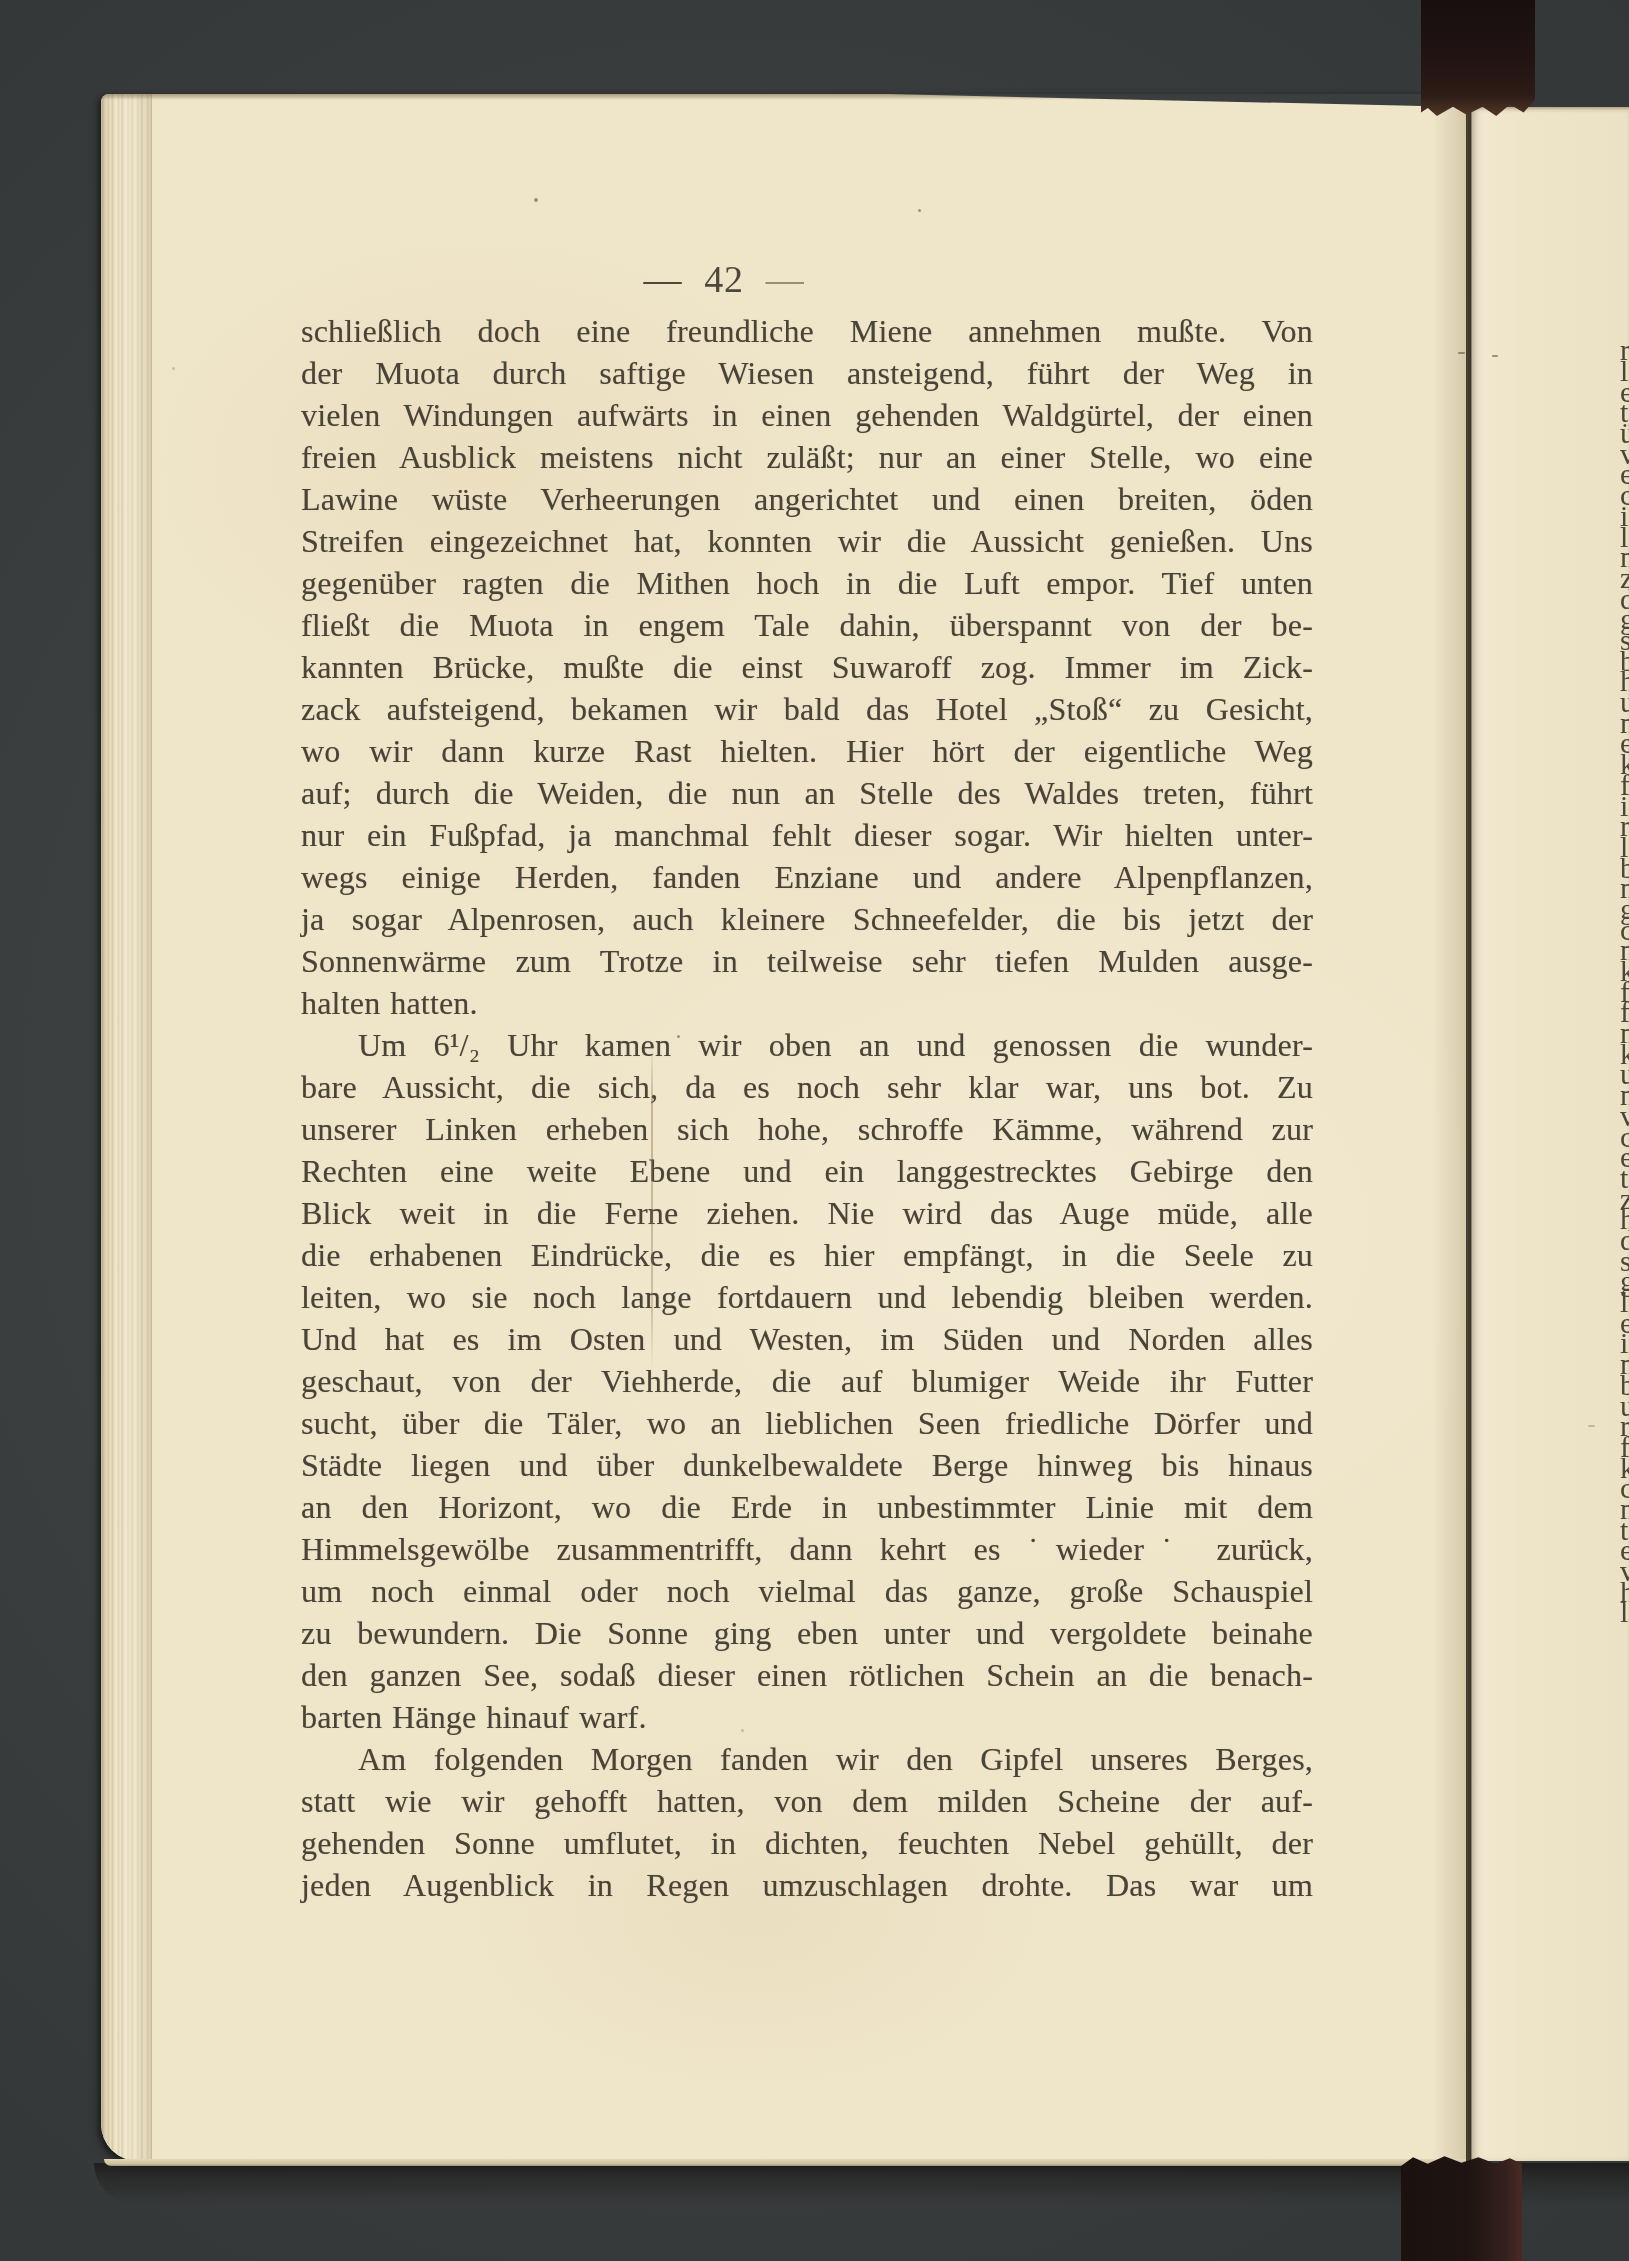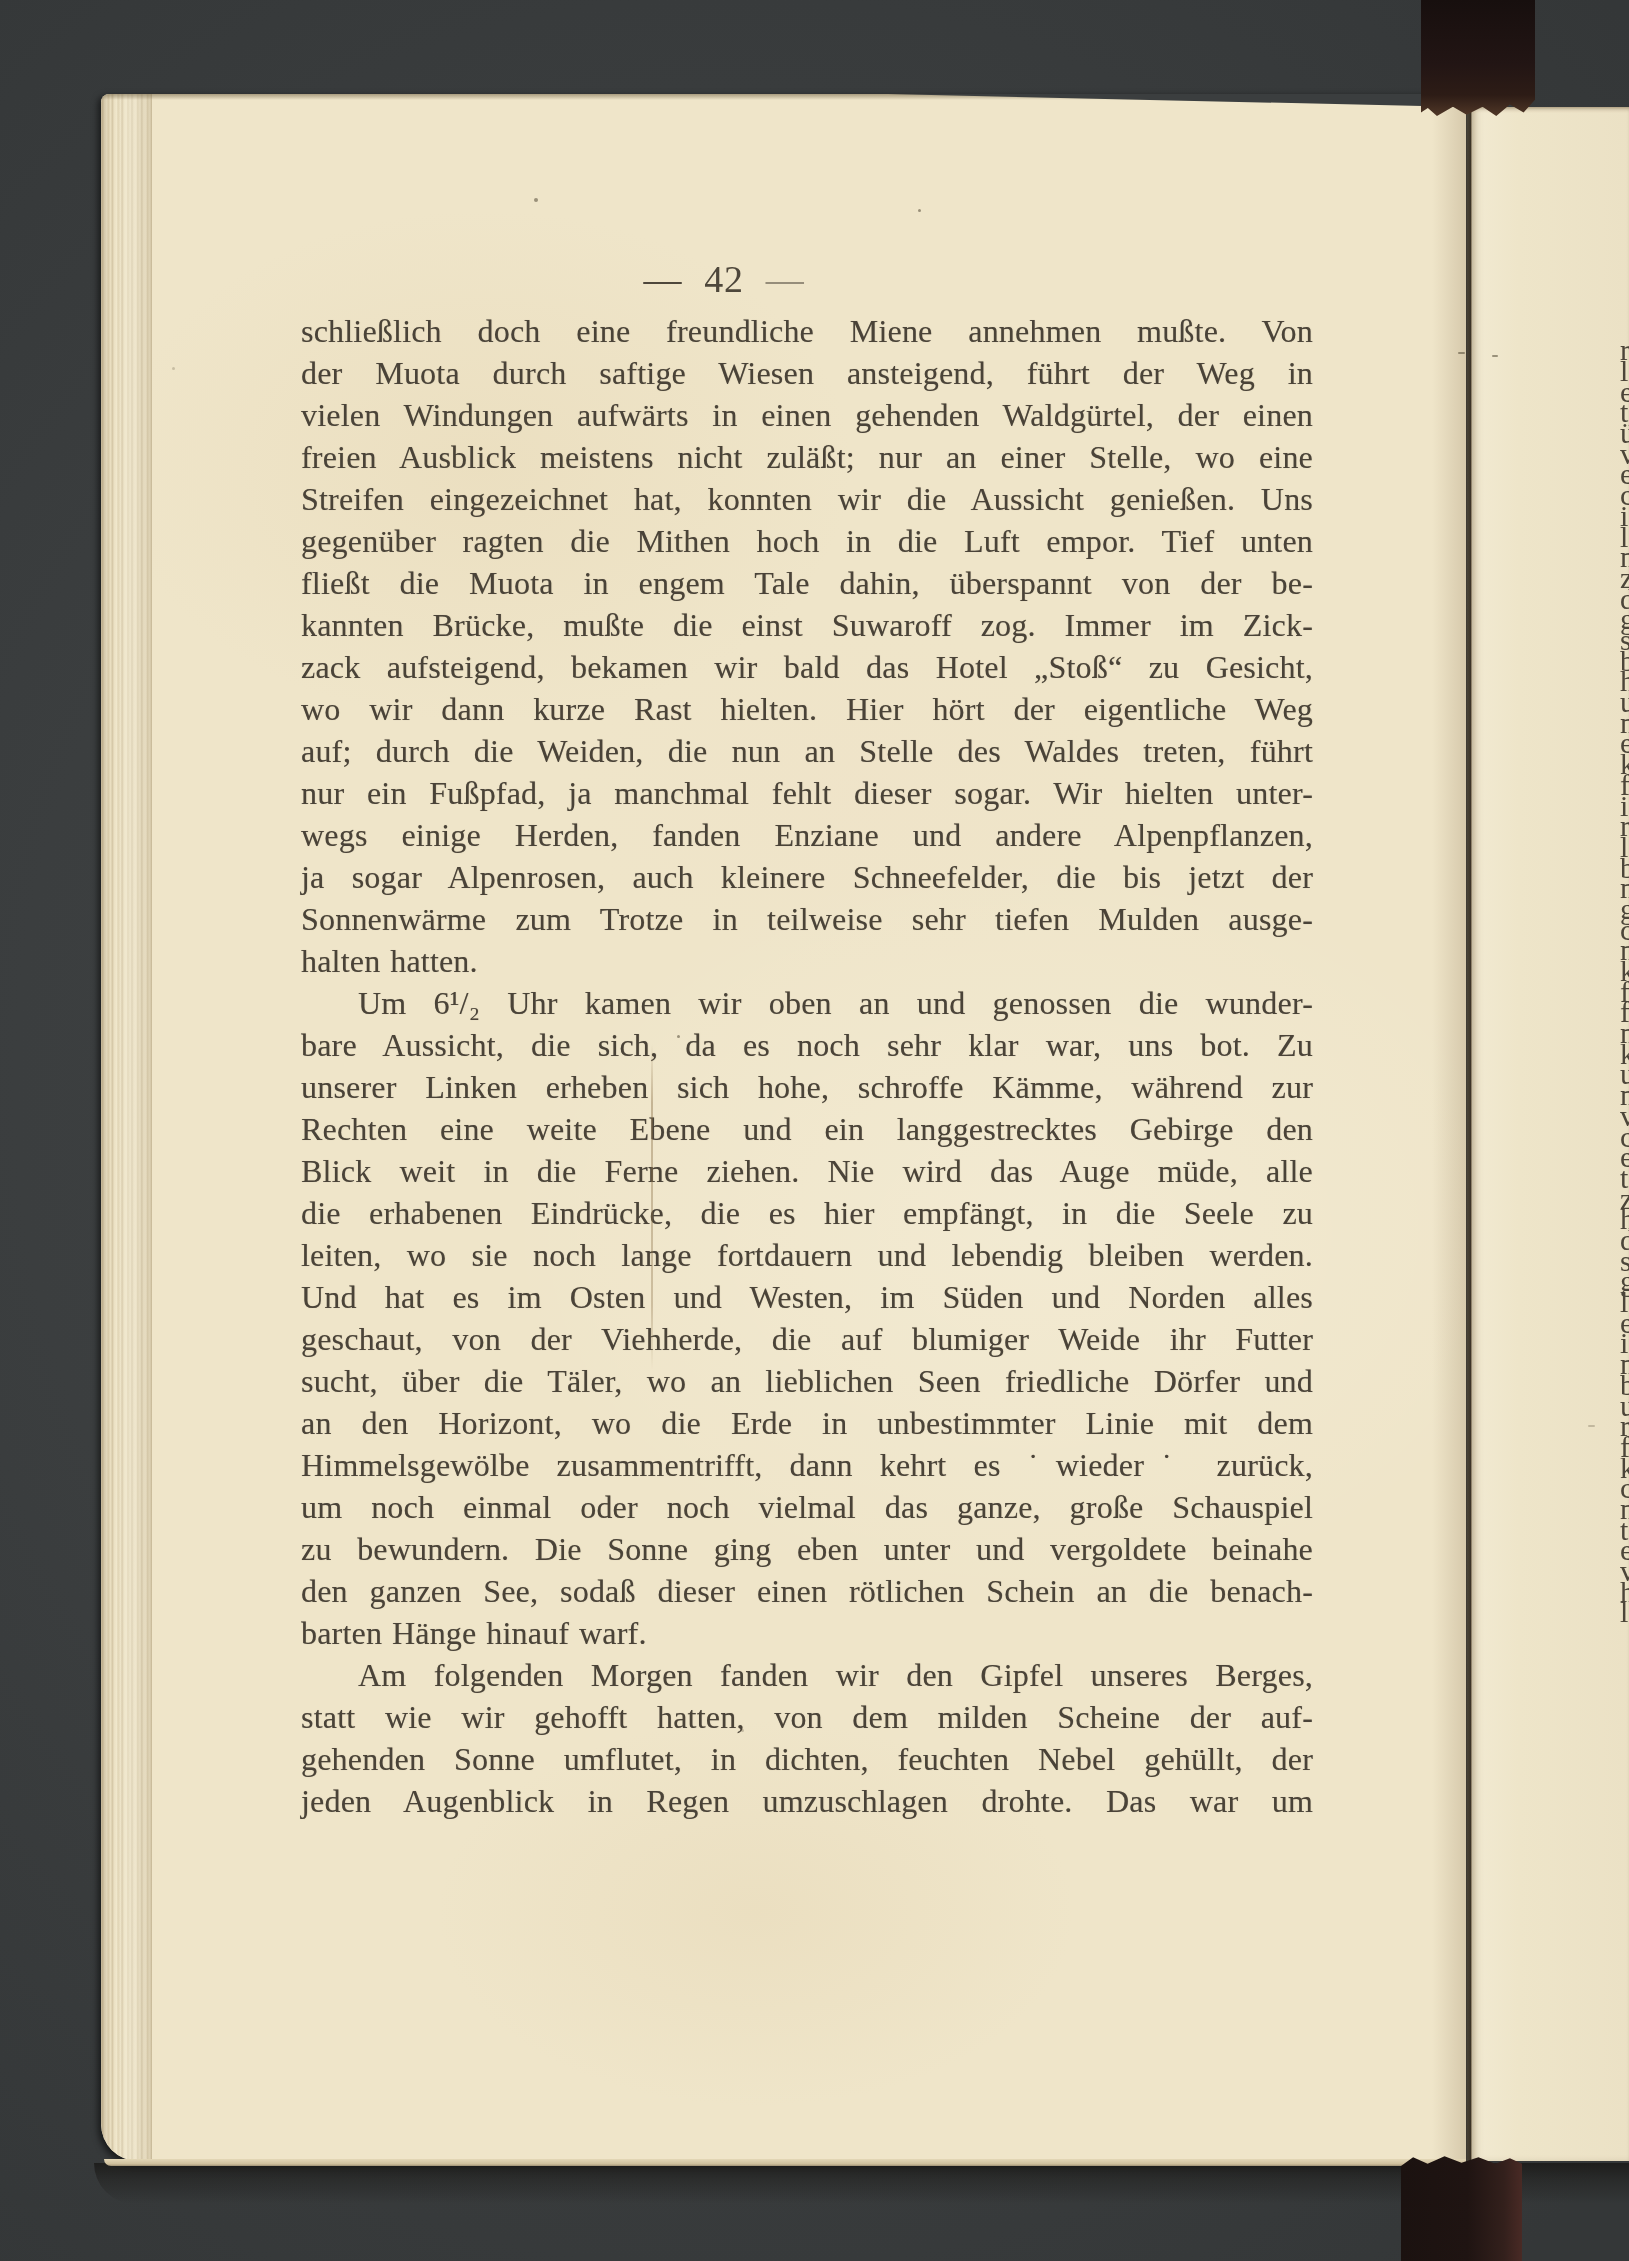--- a/index.html
+++ b/index.html
@@ -98,20 +98,21 @@
 
   <div class="page-header">
     <span class="dash-l">—</span><span class="num">42</span><span class="dash-r">—</span>
   </div>
 
   <div class="text-block">
     <div class="tl">schließlich doch eine freundliche Miene annehmen mußte.  Von</div>
     <div class="tl">der Muota durch saftige Wiesen ansteigend, führt der Weg in</div>
     <div class="tl">vielen Windungen aufwärts in einen gehenden Waldgürtel, der einen</div>
     <div class="tl">freien Ausblick meistens nicht zuläßt; nur an einer Stelle, wo eine</div>
+    <div class="tl">Lawine wüste Verheerungen angerichtet und einen breiten, öden</div>
     <div class="tl">Streifen eingezeichnet hat, konnten wir die Aussicht genießen.  Uns</div>
     <div class="tl">gegenüber ragten die Mithen hoch in die Luft empor.  Tief unten</div>
     <div class="tl">fließt die Muota in engem Tale dahin, überspannt von der be-</div>
     <div class="tl">kannten Brücke, mußte die einst Suwaroff zog.  Immer im Zick-</div>
     <div class="tl">zack aufsteigend, bekamen wir bald das Hotel „Stoß“ zu Gesicht,</div>
     <div class="tl">wo wir dann kurze Rast hielten.  Hier hört der eigentliche Weg</div>
     <div class="tl">auf; durch die Weiden, die nun an Stelle des Waldes treten, führt</div>
     <div class="tl">nur ein Fußpfad, ja manchmal fehlt dieser sogar.  Wir hielten unter-</div>
     <div class="tl">wegs einige Herden, fanden Enziane und andere Alpenpflanzen,</div>
     <div class="tl">ja sogar Alpenrosen, auch kleinere Schneefelder, die bis jetzt der</div>
@@ -120,20 +121,21 @@
     <div class="tl indent">Um 6¹/₂ Uhr kamen wir oben an und genossen die wunder-</div>
     <div class="tl">bare Aussicht, die sich, da es noch sehr klar war, uns bot.  Zu</div>
     <div class="tl">unserer Linken erheben sich hohe, schroffe Kämme, während zur</div>
     <div class="tl">Rechten eine weite Ebene und ein langgestrecktes Gebirge den</div>
     <div class="tl">Blick weit in die Ferne ziehen.  Nie wird das Auge müde, alle</div>
     <div class="tl">die erhabenen Eindrücke, die es hier empfängt, in die Seele zu</div>
     <div class="tl">leiten, wo sie noch lange fortdauern und lebendig bleiben werden.</div>
     <div class="tl">Und hat es im Osten und Westen, im Süden und Norden alles</div>
     <div class="tl">geschaut, von der Viehherde, die auf blumiger Weide ihr Futter</div>
     <div class="tl">sucht, über die Täler, wo an lieblichen Seen friedliche Dörfer und</div>
+    <div class="tl">Städte liegen und über dunkelbewaldete Berge hinweg bis hinaus</div>
     <div class="tl">an den Horizont, wo die Erde in unbestimmter Linie mit dem</div>
     <div class="tl">Himmelsgewölbe zusammentrifft, dann kehrt es ˙wieder˙ zurück,</div>
     <div class="tl">um noch einmal oder noch vielmal das ganze, große Schauspiel</div>
     <div class="tl">zu bewundern.  Die Sonne ging eben unter und vergoldete beinahe</div>
     <div class="tl">den ganzen See, sodaß dieser einen rötlichen Schein an die benach-</div>
     <div class="tl end">barten Hänge hinauf warf.</div>
     <div class="tl indent">Am folgenden Morgen fanden wir den Gipfel unseres Berges,</div>
     <div class="tl">statt wie wir gehofft hatten, von dem milden Scheine der auf-</div>
     <div class="tl">gehenden Sonne umflutet, in dichten, feuchten Nebel gehüllt, der</div>
     <div class="tl">jeden Augenblick in Regen umzuschlagen drohte.  Das war um</div>

